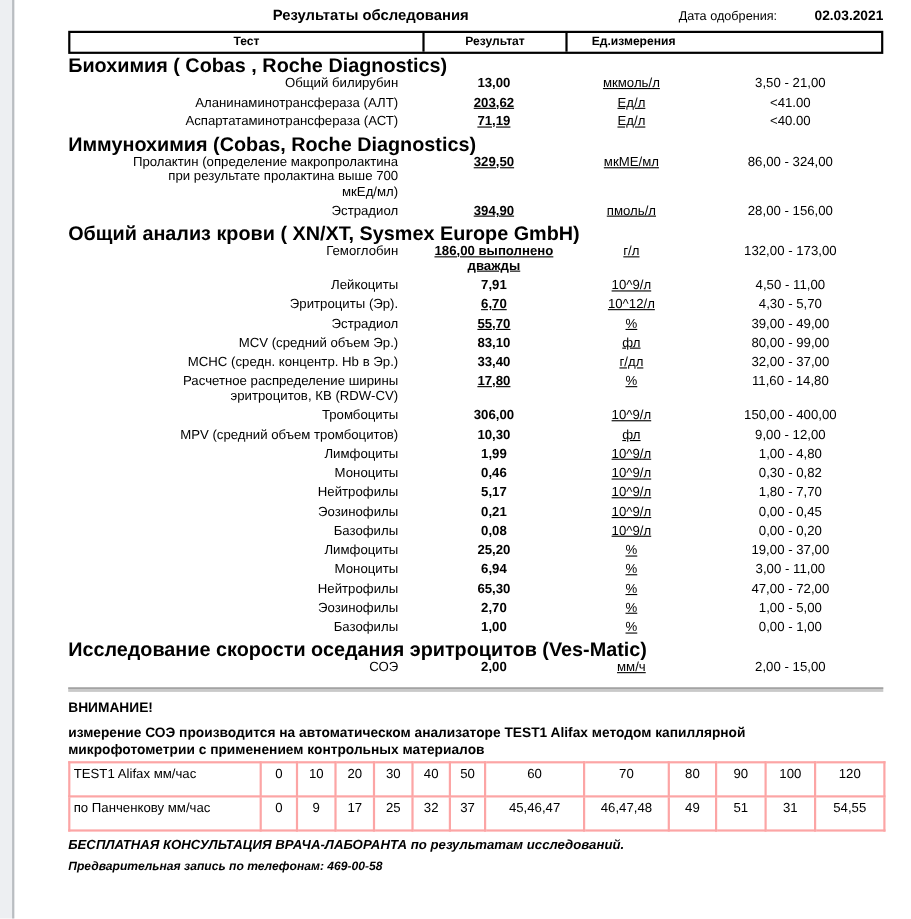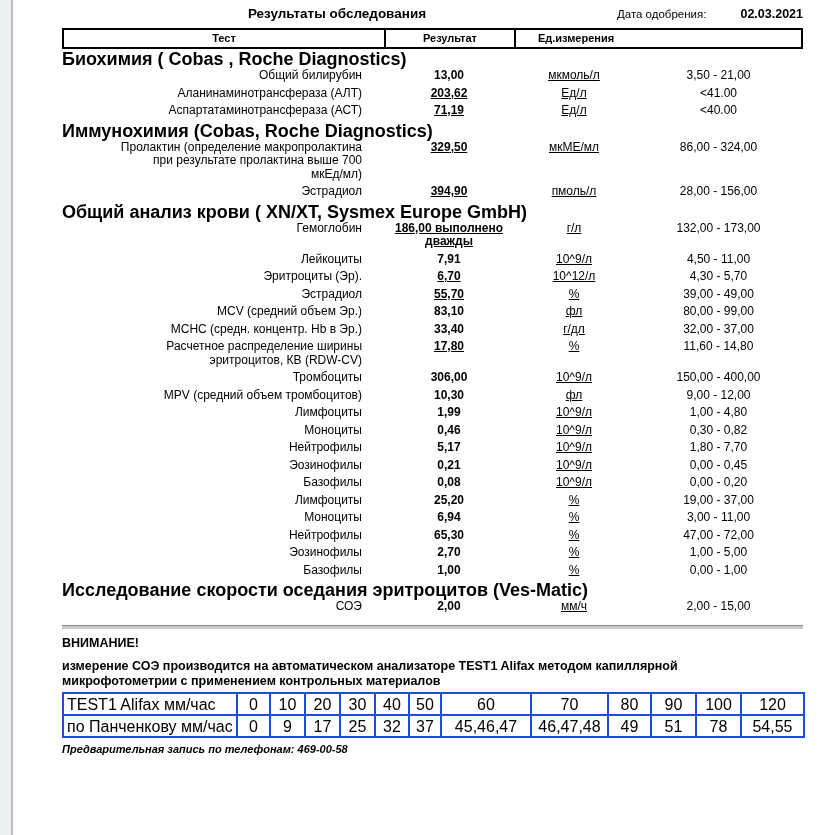--- a/index.html
+++ b/index.html
@@ -33,21 +33,21 @@
 
   
   .divider { width:741px; height:4px; background:#c9c9c9; border-top:1px solid #8a8a8a; margin:8px 0 7px; }
 
   
   .notice-title { font-size:12.5px; font-weight:bold; margin-bottom:9px; }
   .notice-body { font-size:12.5px; font-weight:bold; line-height:15px; max-width:690px; margin-bottom:3px; }
 
   
   .conv-table { border-collapse:collapse; table-layout:fixed; width:741px; margin-bottom:5px; }
-  .conv-table td { border:2px solid #1d4ed8; font-size:16px; text-align:center; padding:2px 1px 0; overflow:hidden; white-space:nowrap; }
+  .conv-table td { border:2px solid #fca5a5; font-size:12px; text-align:center; padding:2px 1px 13px; overflow:hidden; white-space:nowrap; }
   .conv-table td.lbl { text-align:left; padding-left:3px; }
 
   
   .footer-consult { font-size:12px; font-weight:bold; font-style:italic; margin:2px 0 7px; }
   .footer-phone { font-size:11px; font-weight:bold; font-style:italic; }
 </style>
 </head>
 <body>
 
 <div class="gutter"></div>
@@ -268,22 +268,23 @@
             <td>0</td>
             <td>9</td>
             <td>17</td>
             <td>25</td>
             <td>32</td>
             <td>37</td>
             <td>45,46,47</td>
             <td>46,47,48</td>
             <td>49</td>
             <td>51</td>
-            <td>78</td>
+            <td>31</td>
             <td>54,55</td>
           </tr>
         </tbody>
     </table>
 
+    <div class="footer-consult">БЕСПЛАТНАЯ КОНСУЛЬТАЦИЯ ВРАЧА-ЛАБОРАНТА по результатам исследований.</div>
     <div class="footer-phone">Предварительная запись по телефонам: 469-00-58</div>
 
   </div>
 </div>
 
 </body></html>

